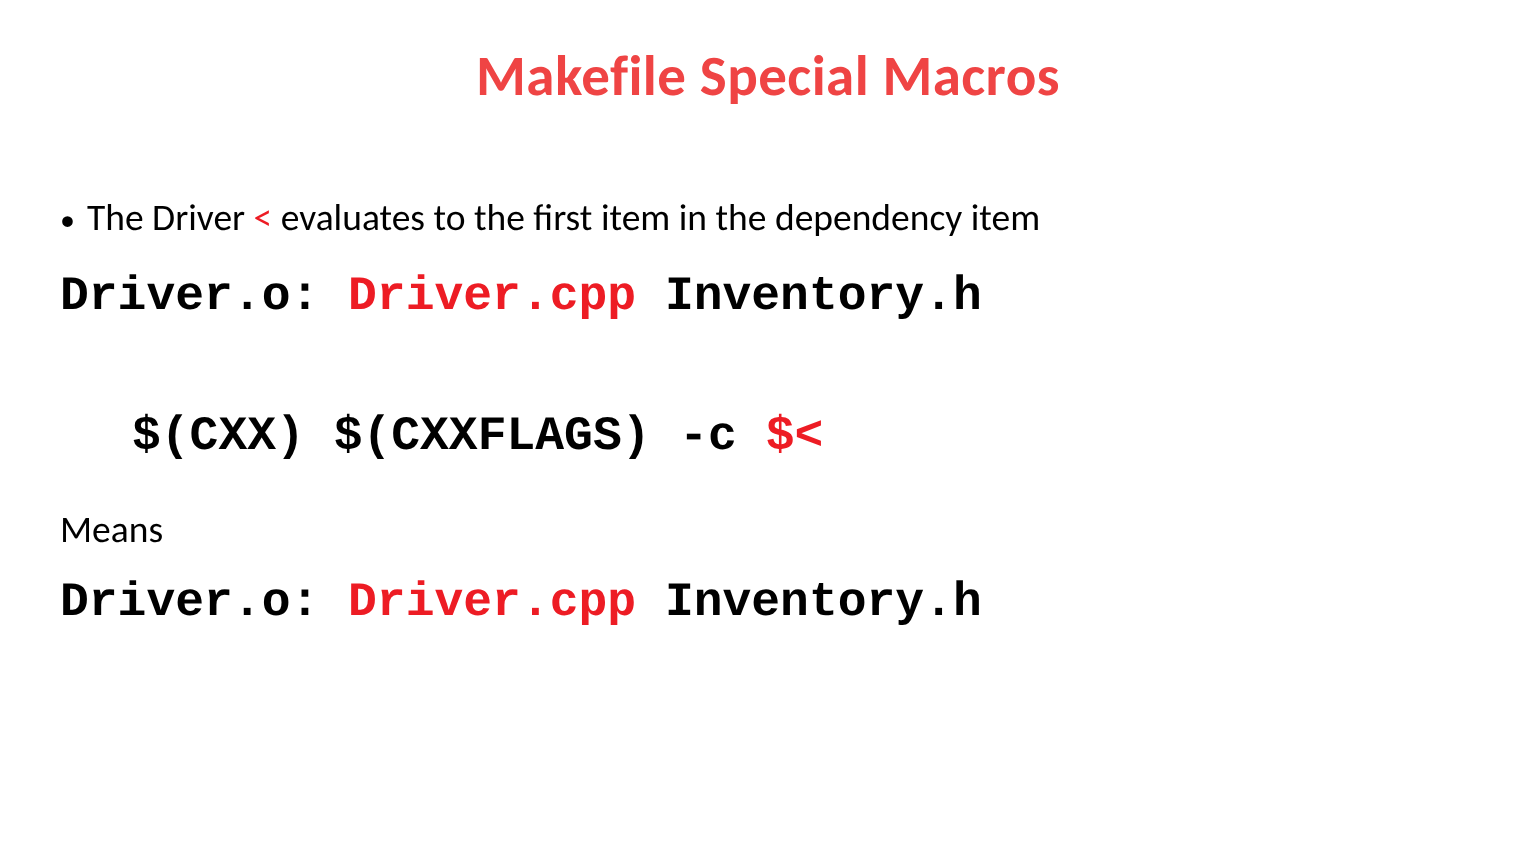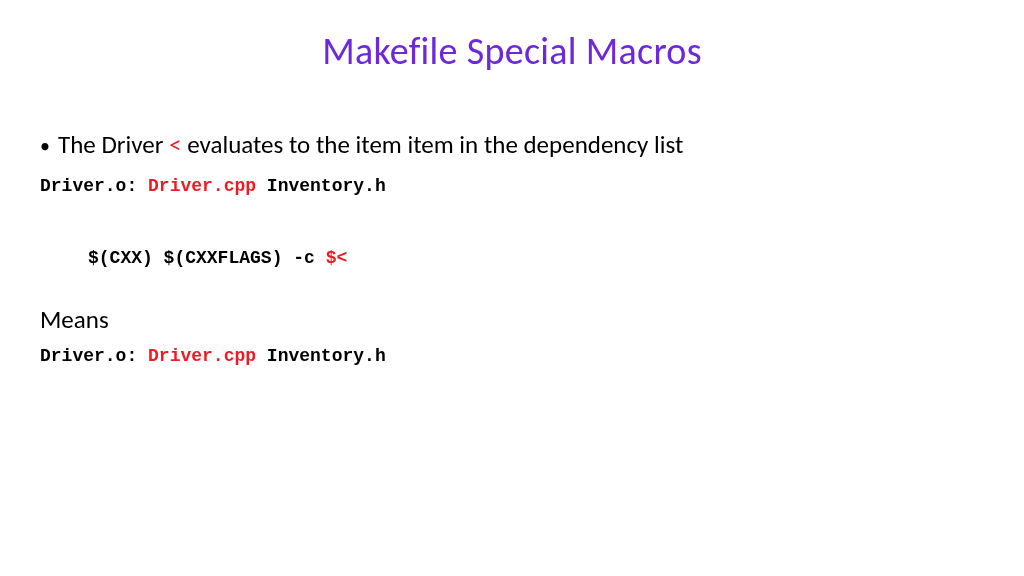--- a/index.html
+++ b/index.html
@@ -8,22 +8,22 @@
       height: 576px;
       background: #ffffff;
       font-family: Calibri, 'Segoe UI', Arial, sans-serif;
       color: #000000;
       padding: 28px 40px;
       overflow: hidden;
     }
     .title {
       text-align: center;
       font-size: 38px;
-      font-weight: 400;
-      color: #6d28d9;
+      font-weight: 700;
+      color: #ef4444;
       margin-bottom: 52px;
       letter-spacing: 0.3px;
     }
     .content {
       font-size: 25px;
       line-height: 1.55;
     }
     .bullet-line {
       display: flex;
       align-items: baseline;
@@ -31,38 +31,38 @@
     }
     .bullet {
       margin-right: 8px;
       font-size: 20px;
       line-height: 1.4;
     }
     .red { color: #ed1c24; }
     .mono {
       font-family: 'Courier New', Courier, monospace;
       font-weight: bold;
-      font-size: 18px;
+      font-size: 32px;
       white-space: pre;
     }
     .code-line { margin-left: 0; }
     .code-indent { margin-left: 48px; margin-top: 44px; }
-    .means-line { margin-top: 28px; margin-bottom: 4px; }
+    .means-line { margin-top: 18px; margin-bottom: 4px; }
   </style>
 </head>
 <body>
 
 <h1 class="title">Makefile Special Macros</h1>
 
 <div class="content">
 
   <div class="bullet-line">
     <span class="bullet">•</span>
     <span>
-      <span>The Driver </span><span class="red">&lt;</span><span> evaluates to the item item in the dependency list</span>
+      <span>The Driver </span><span class="red">&lt;</span><span> evaluates to the first item in the dependency item</span>
     </span>
   </div>
 
   <div class="mono code-line"><span>Driver.o: </span><span class="red">Driver.cpp</span><span> Inventory.h</span></div>
 
   <div class="mono code-indent"><span>$(CXX) $(CXXFLAGS) -c </span><span class="red">$&lt;</span></div>
 
   <div class="means-line">Means</div>
 
   <div class="mono code-line"><span>Driver.o: </span><span class="red">Driver.cpp</span><span> Inventory.h</span></div>

